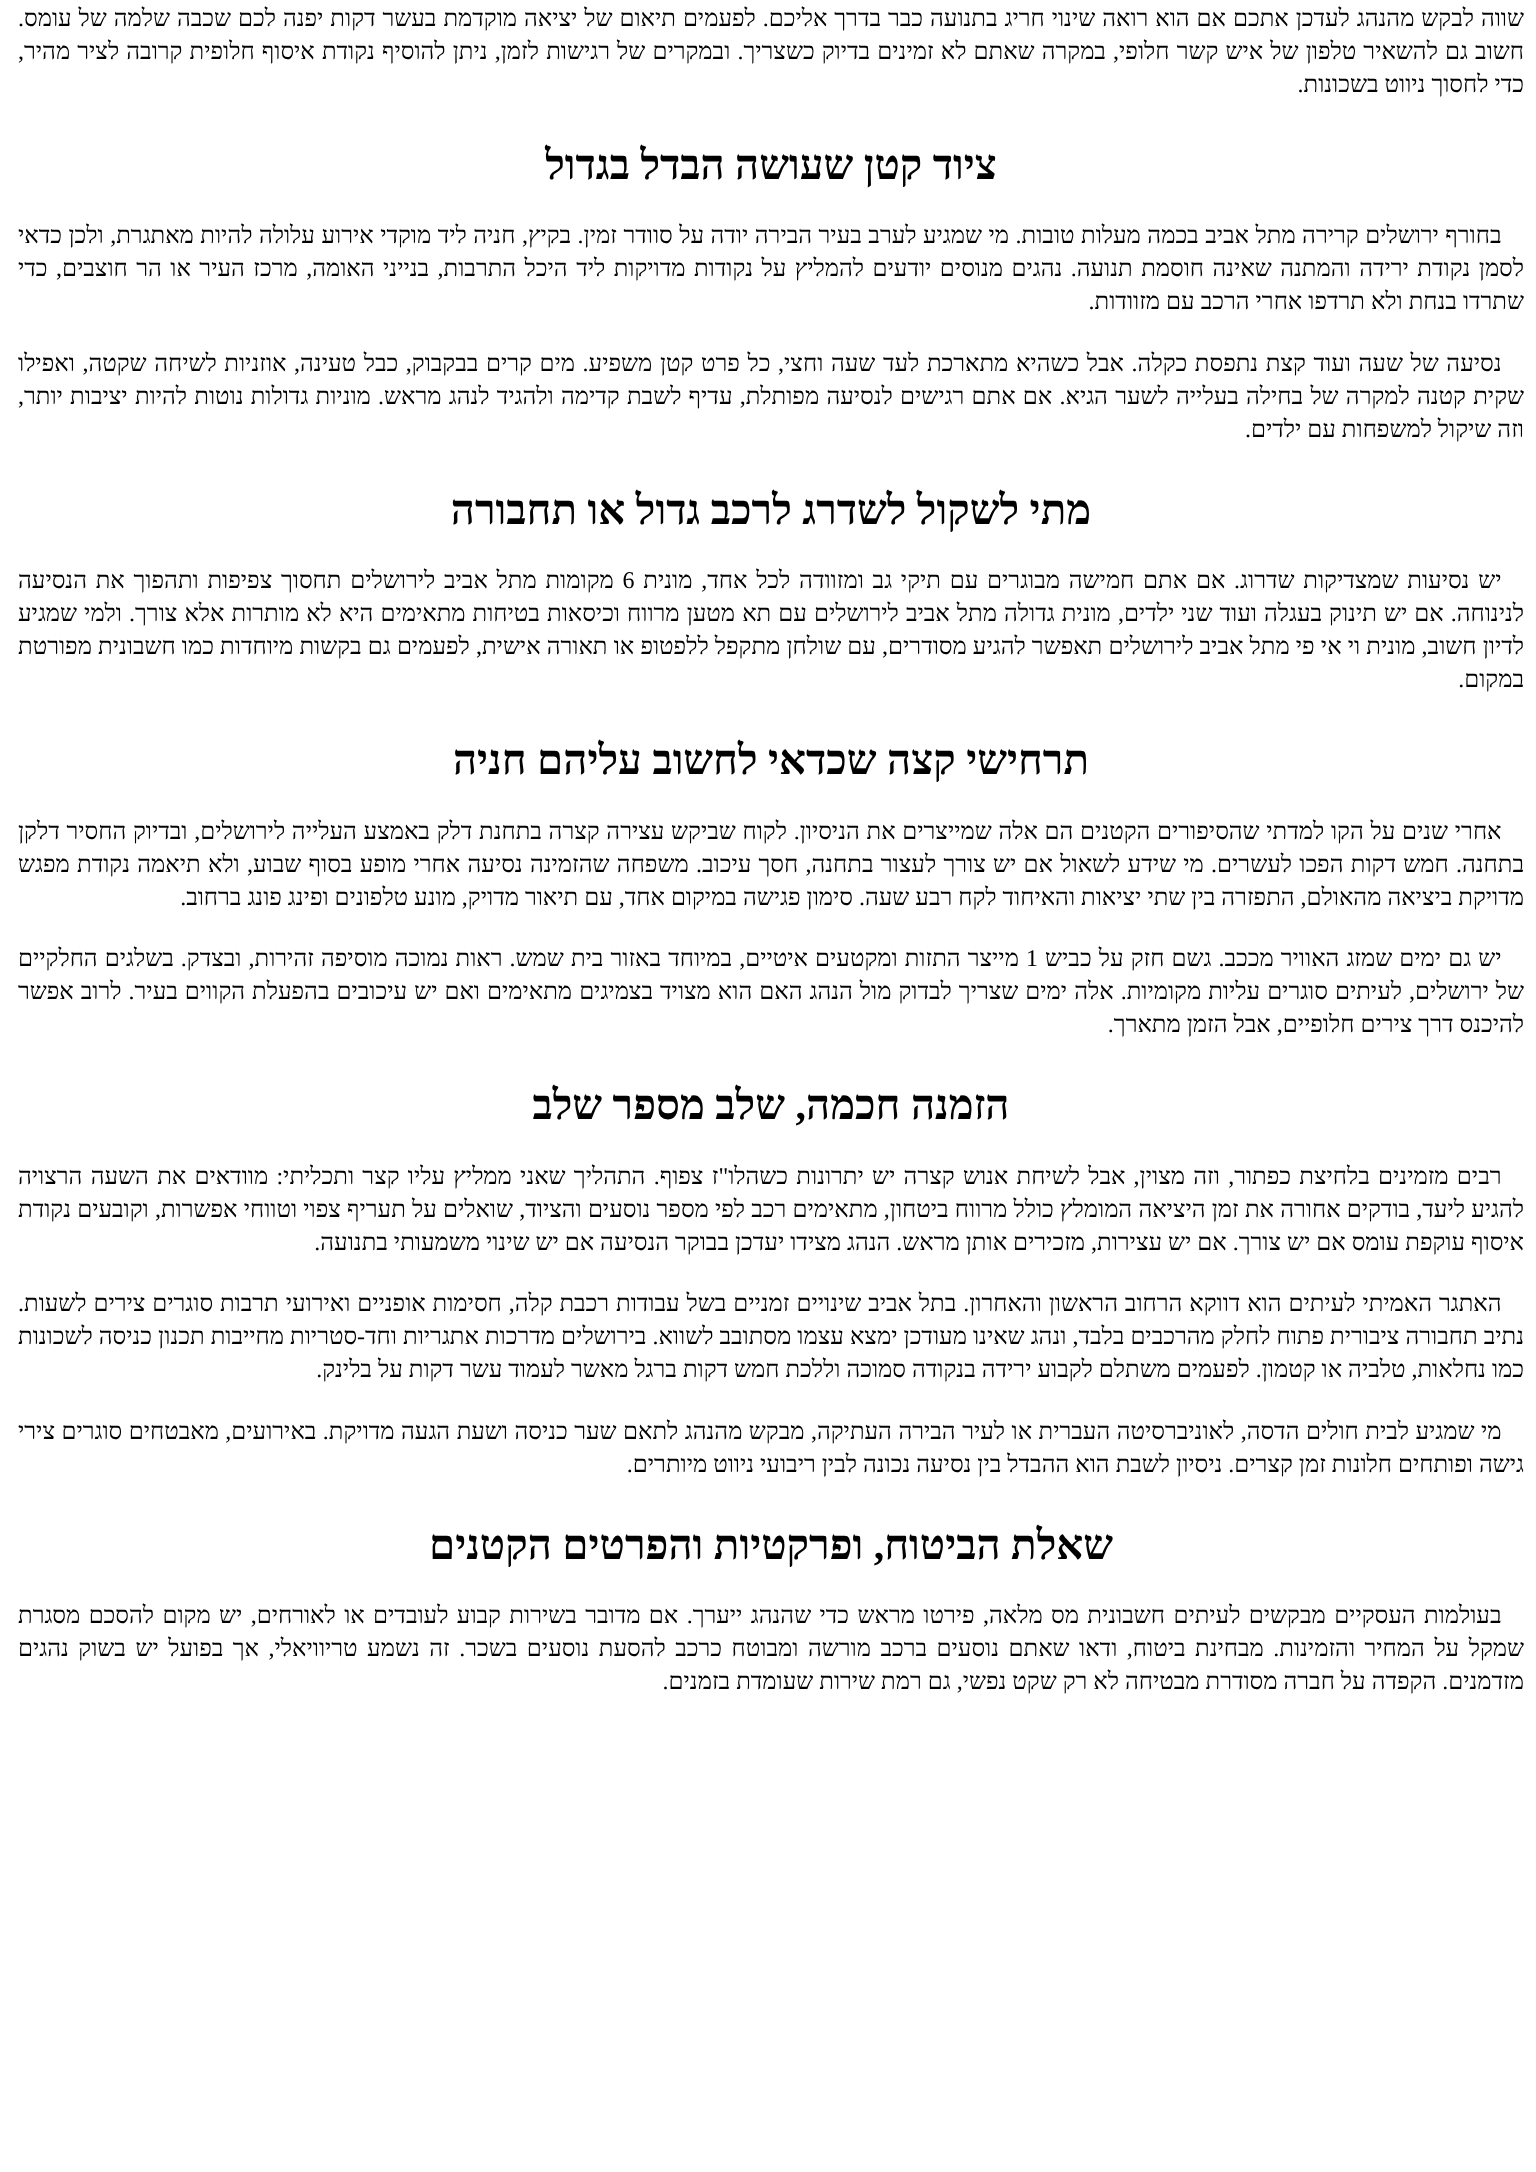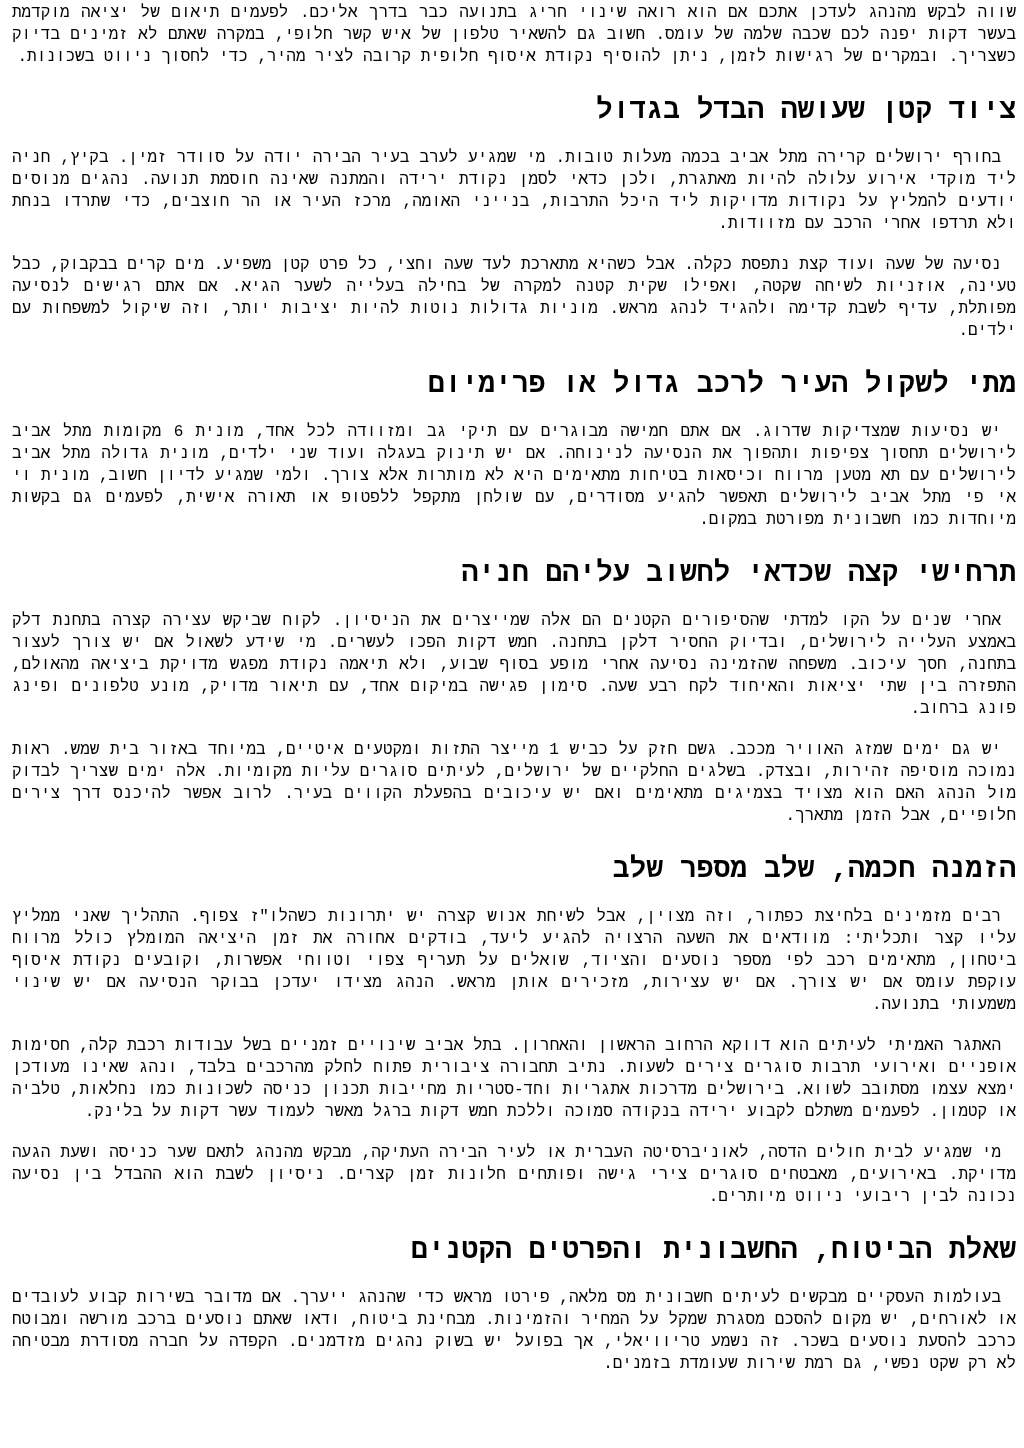--- a/index.html
+++ b/index.html
@@ -6,73 +6,73 @@
   body {
     width: 1024px;
     height: 1448px;
     overflow: hidden;
     background: #ffffff;
     color: #000000;
   }
   .page {
     direction: rtl;
     padding: 2px 8px 0 12px;
-    font-family: Liberation Mono, monospace;
+    font-family: Liberation Serif, serif;
     font-size: 16px;
     line-height: 22px;
     text-align: justify;
   }
   .page p {
     margin: 0 0 19px 0;
     text-indent: 15px;
   }
   .page p.intro {
     text-indent: 0;
   }
   .page h2 {
     font-size: 28px;
     line-height: 34px;
     font-weight: 700;
     margin: 26px 0 19px 0;
-    text-align: right;
+    text-align: center;
     text-indent: 0;
   }
 </style>
 </head>
 <body>
 
 <main class="page">
 
   <p class="intro">שווה לבקש מהנהג לעדכן אתכם אם הוא רואה שינוי חריג בתנועה כבר בדרך אליכם. לפעמים תיאום של יציאה מוקדמת בעשר דקות יפנה לכם שכבה שלמה של עומס. חשוב גם להשאיר טלפון של איש קשר חלופי, במקרה שאתם לא זמינים בדיוק כשצריך. ובמקרים של רגישות לזמן, ניתן להוסיף נקודת איסוף חלופית קרובה לציר מהיר, כדי לחסוך ניווט בשכונות.</p>
 
   <section>
     <h2>ציוד קטן שעושה הבדל בגדול</h2>
     <p>בחורף ירושלים קרירה מתל אביב בכמה מעלות טובות. מי שמגיע לערב בעיר הבירה יודה על סוודר זמין. בקיץ, חניה ליד מוקדי אירוע עלולה להיות מאתגרת, ולכן כדאי לסמן נקודת ירידה והמתנה שאינה חוסמת תנועה. נהגים מנוסים יודעים להמליץ על נקודות מדויקות ליד היכל התרבות, בנייני האומה, מרכז העיר או הר חוצבים, כדי שתרדו בנחת ולא תרדפו אחרי הרכב עם מזוודות.</p>
     <p>נסיעה של שעה ועוד קצת נתפסת כקלה. אבל כשהיא מתארכת לעד שעה וחצי, כל פרט קטן משפיע. מים קרים בבקבוק, כבל טעינה, אוזניות לשיחה שקטה, ואפילו שקית קטנה למקרה של בחילה בעלייה לשער הגיא. אם אתם רגישים לנסיעה מפותלת, עדיף לשבת קדימה ולהגיד לנהג מראש. מוניות גדולות נוטות להיות יציבות יותר, וזה שיקול למשפחות עם ילדים.</p>
   </section>
 
   <section>
-    <h2>מתי לשקול העיר לרכב גדול או פרימיום</h2>
+    <h2>מתי לשקול לשדרג לרכב גדול או תחבורה</h2>
     <p>יש נסיעות שמצדיקות שדרוג. אם אתם חמישה מבוגרים עם תיקי גב ומזוודה לכל אחד, מונית 6 מקומות מתל אביב לירושלים תחסוך צפיפות ותהפוך את הנסיעה לנינוחה. אם יש תינוק בעגלה ועוד שני ילדים, מונית גדולה מתל אביב לירושלים עם תא מטען מרווח וכיסאות בטיחות מתאימים היא לא מותרות אלא צורך. ולמי שמגיע לדיון חשוב, מונית וי אי פי מתל אביב לירושלים תאפשר להגיע מסודרים, עם שולחן מתקפל ללפטופ או תאורה אישית, לפעמים גם בקשות מיוחדות כמו חשבונית מפורטת במקום.</p>
   </section>
 
   <section>
     <h2>תרחישי קצה שכדאי לחשוב עליהם חניה</h2>
     <p>אחרי שנים על הקו למדתי שהסיפורים הקטנים הם אלה שמייצרים את הניסיון. לקוח שביקש עצירה קצרה בתחנת דלק באמצע העלייה לירושלים, ובדיוק החסיר דלקן בתחנה. חמש דקות הפכו לעשרים. מי שידע לשאול אם יש צורך לעצור בתחנה, חסך עיכוב. משפחה שהזמינה נסיעה אחרי מופע בסוף שבוע, ולא תיאמה נקודת מפגש מדויקת ביציאה מהאולם, התפזרה בין שתי יציאות והאיחוד לקח רבע שעה. סימון פגישה במיקום אחד, עם תיאור מדויק, מונע טלפונים ופינג פונג ברחוב.</p>
     <p>יש גם ימים שמזג האוויר מככב. גשם חזק על כביש 1 מייצר התזות ומקטעים איטיים, במיוחד באזור בית שמש. ראות נמוכה מוסיפה זהירות, ובצדק. בשלגים החלקיים של ירושלים, לעיתים סוגרים עליות מקומיות. אלה ימים שצריך לבדוק מול הנהג האם הוא מצויד בצמיגים מתאימים ואם יש עיכובים בהפעלת הקווים בעיר. לרוב אפשר להיכנס דרך צירים חלופיים, אבל הזמן מתארך.</p>
   </section>
 
   <section>
     <h2>הזמנה חכמה, שלב מספר שלב</h2>
     <p>רבים מזמינים בלחיצת כפתור, וזה מצוין, אבל לשיחת אנוש קצרה יש יתרונות כשהלו"ז צפוף. התהליך שאני ממליץ עליו קצר ותכליתי: מוודאים את השעה הרצויה להגיע ליעד, בודקים אחורה את זמן היציאה המומלץ כולל מרווח ביטחון, מתאימים רכב לפי מספר נוסעים והציוד, שואלים על תעריף צפוי וטווחי אפשרות, וקובעים נקודת איסוף עוקפת עומס אם יש צורך. אם יש עצירות, מזכירים אותן מראש. הנהג מצידו יעדכן בבוקר הנסיעה אם יש שינוי משמעותי בתנועה.</p>
   </section>
 
   <section>
     <p>האתגר האמיתי לעיתים הוא דווקא הרחוב הראשון והאחרון. בתל אביב שינויים זמניים בשל עבודות רכבת קלה, חסימות אופניים ואירועי תרבות סוגרים צירים לשעות. נתיב תחבורה ציבורית פתוח לחלק מהרכבים בלבד, ונהג שאינו מעודכן ימצא עצמו מסתובב לשווא. בירושלים מדרכות אתגריות וחד-סטריות מחייבות תכנון כניסה לשכונות כמו נחלאות, טלביה או קטמון. לפעמים משתלם לקבוע ירידה בנקודה סמוכה וללכת חמש דקות ברגל מאשר לעמוד עשר דקות על בלינק.</p>
     <p>מי שמגיע לבית חולים הדסה, לאוניברסיטה העברית או לעיר הבירה העתיקה, מבקש מהנהג לתאם שער כניסה ושעת הגעה מדויקת. באירועים, מאבטחים סוגרים צירי גישה ופותחים חלונות זמן קצרים. ניסיון לשבת הוא ההבדל בין נסיעה נכונה לבין ריבועי ניווט מיותרים.</p>
   </section>
 
   <section>
-    <h2>שאלת הביטוח, החשבונית והפרטים הקטנים</h2>
+    <h2>שאלת הביטוח, ופרקטיות והפרטים הקטנים</h2>
     <p>בעולמות העסקיים מבקשים לעיתים חשבונית מס מלאה, פירטו מראש כדי שהנהג ייערך. אם מדובר בשירות קבוע לעובדים או לאורחים, יש מקום להסכם מסגרת שמקל על המחיר והזמינות. מבחינת ביטוח, ודאו שאתם נוסעים ברכב מורשה ומבוטח כרכב להסעת נוסעים בשכר. זה נשמע טריוויאלי, אך בפועל יש בשוק נהגים מזדמנים. הקפדה על חברה מסודרת מבטיחה לא רק שקט נפשי, גם רמת שירות שעומדת בזמנים.</p>
   </section>
 
 </main>
 
 </body></html>

